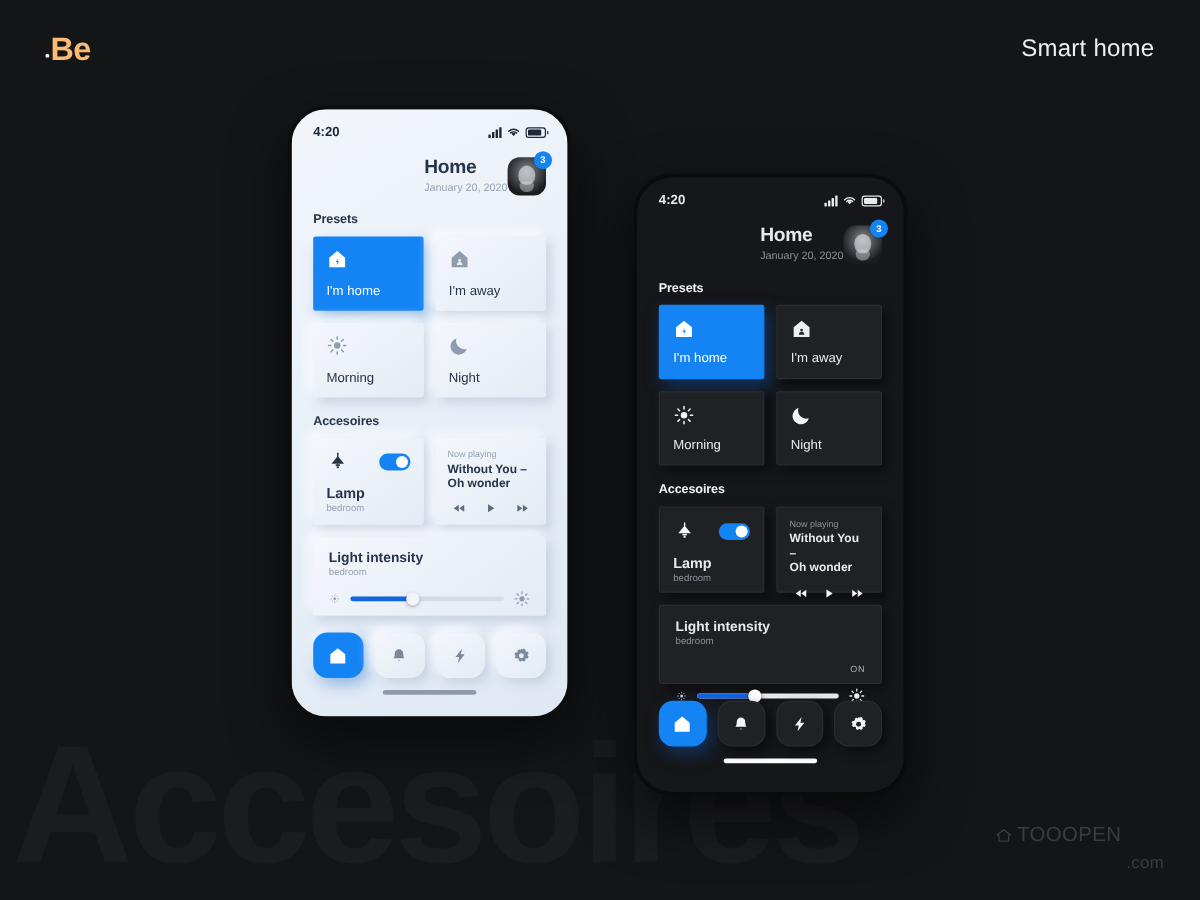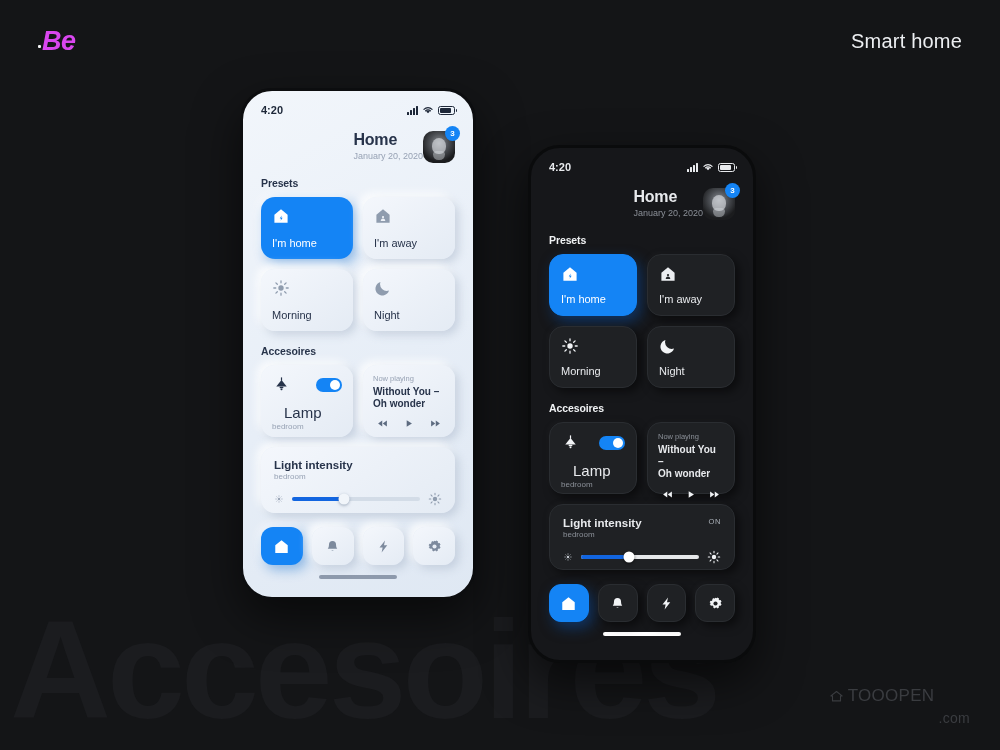--- a/index.html
+++ b/index.html
@@ -6,22 +6,22 @@
   html, body { width:1000px; height:750px; overflow:hidden; }
   body {
     background:#141517;
     font-family:"Liberation Sans", sans-serif;
     position:relative;
   }
 
   
   .brand {
     position:absolute; left:38px; top:28px;
-    color:#d946ef; font-size:27px; font-weight:bold;
-    letter-spacing:-0.5px; line-height:1;font-style:italic;
+    color:#fdba74; font-size:27px; font-weight:bold;
+    letter-spacing:-0.5px; line-height:1;
   }
   .brand-dot {
     display:inline-block; width:3px; height:3px; background:#f2f3f5;
     vertical-align:2px; margin-right:1px; border-radius:1px;
   }
   .page-title {
     position:absolute; right:38px; top:30px;
     color:#eceef1; font-size:20px; font-weight:400; letter-spacing:0.2px;
   }
   .watermark {
@@ -91,21 +91,21 @@
     position:absolute; right:-5px; top:-5px; width:15px; height:15px; border-radius:50%;
     background:#1484f5; color:#fff; font-size:8px; font-weight:bold;
     display:flex; align-items:center; justify-content:center;
   }
 
   
   .sect { font-size:10.5px; font-weight:bold; margin:14px 0 8px; letter-spacing:-.1px; }
 
   
   .grid2 { display:grid; grid-template-columns:1fr 1fr; gap:10px; }
-  .card { border-radius:14px; position:relative; }
+  .card { border-radius:2px; position:relative; }
   .preset { height:62px; padding:10px 11px; display:flex; flex-direction:column; justify-content:space-between; }
   .preset .plabel { font-size:11px; font-weight:500; }
   .preset.active { background:#1484f5; }
   .preset.active .plabel { color:#fff; }
 
   
   .phone-light .card {
     background:linear-gradient(145deg,#f4f7fc,#e4ebf4);
     box-shadow:4px 4px 9px rgba(163,177,198,.45), -4px -4px 9px rgba(255,255,255,.85);
   }
@@ -127,34 +127,34 @@
   .phone-dark .plabel { color:#e8eaed; }
 
   
   .ic { display:block; }
 
   
   .acc-lamp { height:72px; padding:10px 11px; }
   .acc-top { display:flex; align-items:center; justify-content:space-between; }
   .toggle { width:26px; height:14px; border-radius:8px; background:#1484f5; position:relative; }
   .toggle .knob { position:absolute; right:2px; top:2px; width:10px; height:10px; border-radius:50%; background:#fff; }
-  .acc-name { font-size:15px; font-weight:normal; margin-top:10px;margin-left:12px; }
+  .acc-name { font-size:12px; font-weight:bold; margin-top:10px; }
   .acc-sub { font-size:8px; margin-top:1px; }
 
   .acc-media { height:72px; padding:9px 10px; }
   .np { font-size:7.5px; }
   .track { font-size:10px; font-weight:bold; line-height:1.22; margin-top:3px; }
   .mctrl { display:flex; align-items:center; justify-content:space-between; margin-top:8px; padding:0 3px; }
 
   
   .li-card { margin-top:10px; padding:12px 13px 0; height:66px; }
   .li-head { display:flex; align-items:flex-start; justify-content:space-between; }
   .li-title { font-size:11.5px; font-weight:bold; }
   .li-sub { font-size:8px; margin-top:1px; }
-  .li-on { font-size:7.5px; font-weight:normal; letter-spacing:.6px; }
+  .li-on { font-size:7.5px; font-weight:normal; letter-spacing:.6px;margin-top:36px; }
   .slider-row { display:flex; align-items:center; gap:8px; margin-top:11px; }
   .track-wrap { flex:1; height:4px; border-radius:2px; position:relative; }
   .track-fill { position:absolute; left:0; top:0; bottom:0; border-radius:2px; background:#1265e0; }
   .track-knob { position:absolute; top:50%; width:11px; height:11px; border-radius:50%; transform:translate(-50%,-50%); }
 
   
   .nav { display:flex; gap:9px; margin-top:14px; }
   .nav-btn {
     width:100%; height:38px; border-radius:12px;
     display:flex; align-items:center; justify-content:center;

